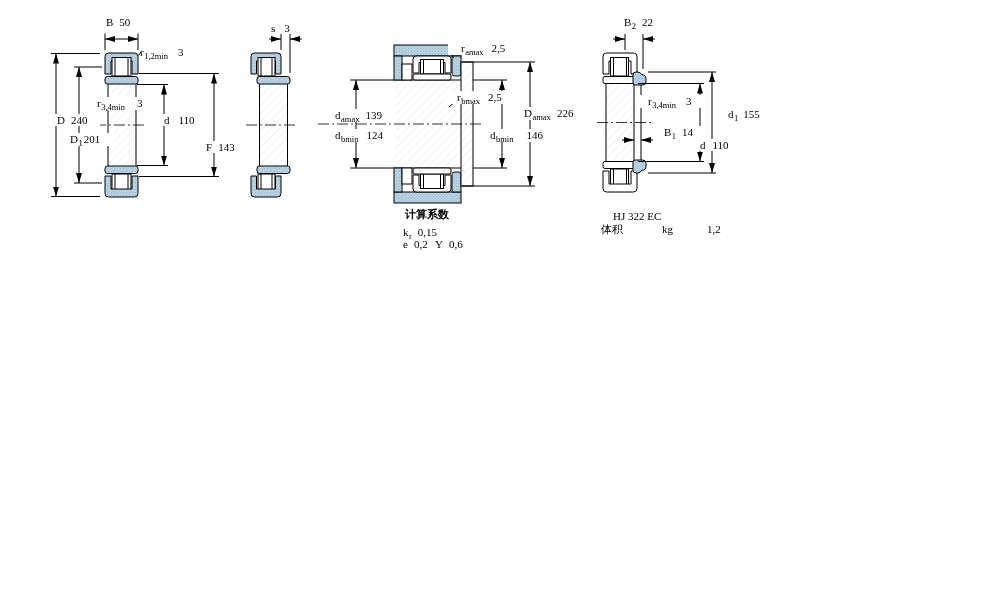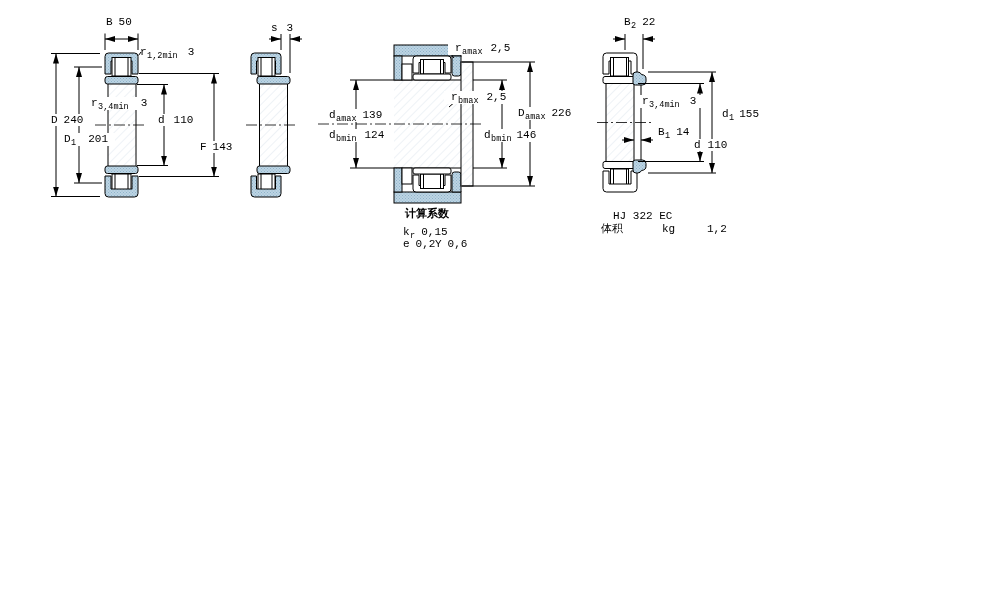--- a/index.html
+++ b/index.html
@@ -1,20 +1,20 @@
 <!DOCTYPE html>
 <html><head>
 <meta charset="utf-8">
 <style>
   html,body{margin:0;padding:0;background:#fff;}
   #stage{position:relative;width:1000px;height:600px;background:#ffffff;overflow:hidden;
-         font-family:Liberation Mono, monospace;color:#000;border-radius:22px;}
+         font-family:Liberation Serif, serif;color:#000;border-radius:22px;}
   #drawing{position:absolute;left:0;top:0;}
   .lbl{position:absolute;font-size:11px;line-height:12px;white-space:nowrap;color:#000;}
-  .lbl.bg{background:#ffffff;padding:0 7px;}
+  .lbl.bg{background:#ffffff;padding:0 13px;}
   .lbl .sub{font-size:8.5px;position:relative;top:2.5px;margin-left:0.5px;}
   .lbl .val{margin-left:6px;}
   .bold{font-weight:bold;}
 </style>
 </head>
 <body>
 
 <div id="stage">
 
 <svg id="drawing" width="1000" height="600" viewBox="0 0 1000 600">
@@ -131,32 +131,32 @@
     <line x1="700" y1="83.5" x2="700" y2="161.5" stroke="#000" marker-start="url(#ah)" marker-end="url(#ah)"></line>
     <path d="M648,72 H716 M648,173 H716" stroke="#000" fill="none"></path>
     <line x1="712" y1="72" x2="712" y2="173" stroke="#000" marker-start="url(#ah)" marker-end="url(#ah)"></line>
   </g>
 </svg>
 
   <span class="lbl" style="left:106px;top:16px"><span>B</span><span class="val">50</span></span>
   <span class="lbl" style="left:140px;top:46px"><span>r</span><span class="sub">1,2min</span><span class="val" style="margin-left:10px">3</span></span>
   <span class="lbl bg" style="left:84px;top:97px"><span>r</span><span class="sub">3,4min</span><span class="val" style="margin-left:12px">3</span></span>
   <span class="lbl bg" style="left:44px;top:114px"><span>D</span><span class="val">240</span></span>
-  <span class="lbl bg" style="left:57px;top:133px"><span>D</span><span class="sub">1</span><span class="val" style="margin-left:12px">201</span></span>
+  <span class="lbl bg" style="left:57px;top:133px"><span>D</span><span class="sub">1</span><span class="val" style="margin-left:1px">201</span></span>
   <span class="lbl bg" style="left:151px;top:114px"><span>d</span><span class="val" style="margin-left:9px">110</span></span>
   <span class="lbl bg" style="left:193px;top:141px"><span>F</span><span class="val">143</span></span>
 
   <span class="lbl" style="left:271px;top:22px"><span>s</span><span class="val" style="margin-left:9px">3</span></span>
 
   <span class="lbl bg" style="left:448px;top:42px"><span>r</span><span class="sub">amax</span><span class="val" style="margin-left:8px">2,5</span></span>
   <span class="lbl bg" style="left:444px;top:91px"><span>r</span><span class="sub">bmax</span><span class="val" style="margin-left:8px">2,5</span></span>
   <span class="lbl bg" style="left:322px;top:109px"><span>d</span><span class="sub">amax</span><span class="val" style="">139</span></span>
   <span class="lbl bg" style="left:322px;top:129px"><span>d</span><span class="sub">bmin</span><span class="val" style="margin-left:8px">124</span></span>
   <span class="lbl bg" style="left:511px;top:107px"><span>D</span><span class="sub">amax</span><span class="val">226</span></span>
-  <span class="lbl bg" style="left:477px;top:129px"><span>d</span><span class="sub">bmin</span><span class="val" style="margin-left:5px">146</span></span>
+  <span class="lbl bg" style="left:477px;top:129px"><span>d</span><span class="sub">bmin</span><span class="val" style="margin-left:13px">146</span></span>
 
   <span class="lbl bold" style="left:405px;top:208px"><span>计算系数</span></span>
   <span class="lbl" style="left:403px;top:226px"><span>k</span><span class="sub">r</span><span class="val" style="">0,15</span></span>
   <span class="lbl" style="left:403px;top:238px"><span>e</span><span class="val">0,2</span></span>
   <span class="lbl" style="left:435px;top:238px"><span>Y</span><span class="val">0,6</span></span>
 
   <span class="lbl" style="left:624px;top:16px"><span>B</span><span class="sub">2</span><span class="val">22</span></span>
   <span class="lbl bg" style="left:635px;top:95px"><span>r</span><span class="sub">3,4min</span><span class="val" style="margin-left:10px">3</span></span>
   <span class="lbl bg" style="left:651px;top:126px"><span>B</span><span class="sub">1</span><span class="val">14</span></span>
   <span class="lbl bg" style="left:687px;top:139px"><span>d</span><span class="val" style="margin-left:7px">110</span></span>

